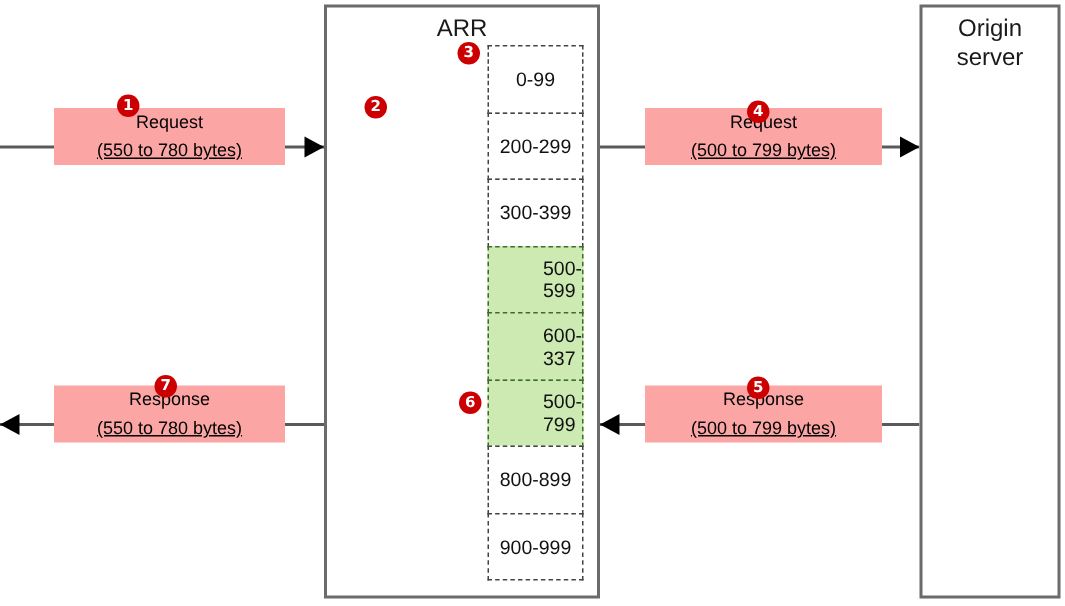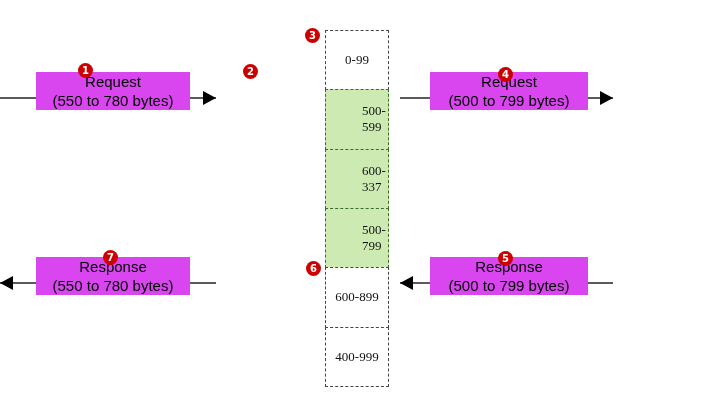--- a/index.html
+++ b/index.html
@@ -54,21 +54,20 @@
 
   
   #cell-column {
     position: absolute;
     left: 325px;
     top: 30px;
     width: 64px;
     height: 356px;
     display: flex;
     flex-direction: column;
-    font-family: Liberation Serif, serif;
   }
   .cell {
     flex: 1 1 0;
     border: 1px dashed #444444;
     box-sizing: border-box;
     margin-bottom: -1px;
     display: flex;
     align-items: center;
     justify-content: center;
     font-size: 13px;
@@ -98,29 +97,29 @@
     border-left: 13px solid #000000;
   }
   .arrow-left {
     border-right: 13px solid #000000;
   }
 
   
   .flow-label {
     position: absolute;
     text-align: center;
-    font-size: 15px;
+    font-size: 12px;
     color: #000000;
     line-height: 19px;
-    background: #d946ef;
+    background: #fca5a5;
     padding: 0 3px;
     white-space: nowrap;
   }
   .flow-label .l1 { display: block; }
-  .flow-label .l2 { display: block; }
+  .flow-label .l2 { display: block; text-decoration: underline; }
 
   
   .badge {
     position: absolute;
     width: 15px;
     height: 15px;
     border-radius: 50%;
     background: #cc0000;
     color: #ffffff;
     font-size: 10px;
@@ -140,30 +139,41 @@
 
   <div class="hline" style="left:400px; top:97px; width:213px;"></div>
   <div class="arrowhead arrow-right" style="left:600px; top:91px;"></div>
 
   <div class="hline" style="left:400px; top:282px; width:213px;"></div>
   <div class="arrowhead arrow-left" style="left:400px; top:276px;"></div>
 
   <div class="hline" style="left:0px; top:282px; width:216px;"></div>
   <div class="arrowhead arrow-left" style="left:0px; top:276px;"></div>
 
+  <div class="box" id="arr-box">
+    <div class="box-title" id="arr-title">ARR</div>
+  </div>
 
   <div id="cell-column">
     <div class="cell">0-99</div>
+    <div class="cell">200-299</div>
+    <div class="cell">300-399</div>
     <div class="cell hit">500-599</div>
     <div class="cell hit">600-337</div>
     <div class="cell hit">500-799</div>
-    <div class="cell">600-899</div>
-    <div class="cell">400-999</div>
-  </div>
-
+    <div class="cell">800-899</div>
+    <div class="cell">900-999</div>
+  </div>
+
+  <div class="box" id="origin-box">
+    <div class="box-title" id="origin-title">
+      <span class="l1">Origin</span>
+      <span class="l2">server</span>
+    </div>
+  </div>
 
   <div class="flow-label" style="left:36px; top:72px; width:148px;">
     <span class="l1">Request</span>
     <span class="l2">(550 to 780 bytes)</span>
   </div>
 
   <div class="flow-label" style="left:430px; top:72px; width:152px;">
     <span class="l1">Request</span>
     <span class="l2">(500 to 799 bytes)</span>
   </div>

